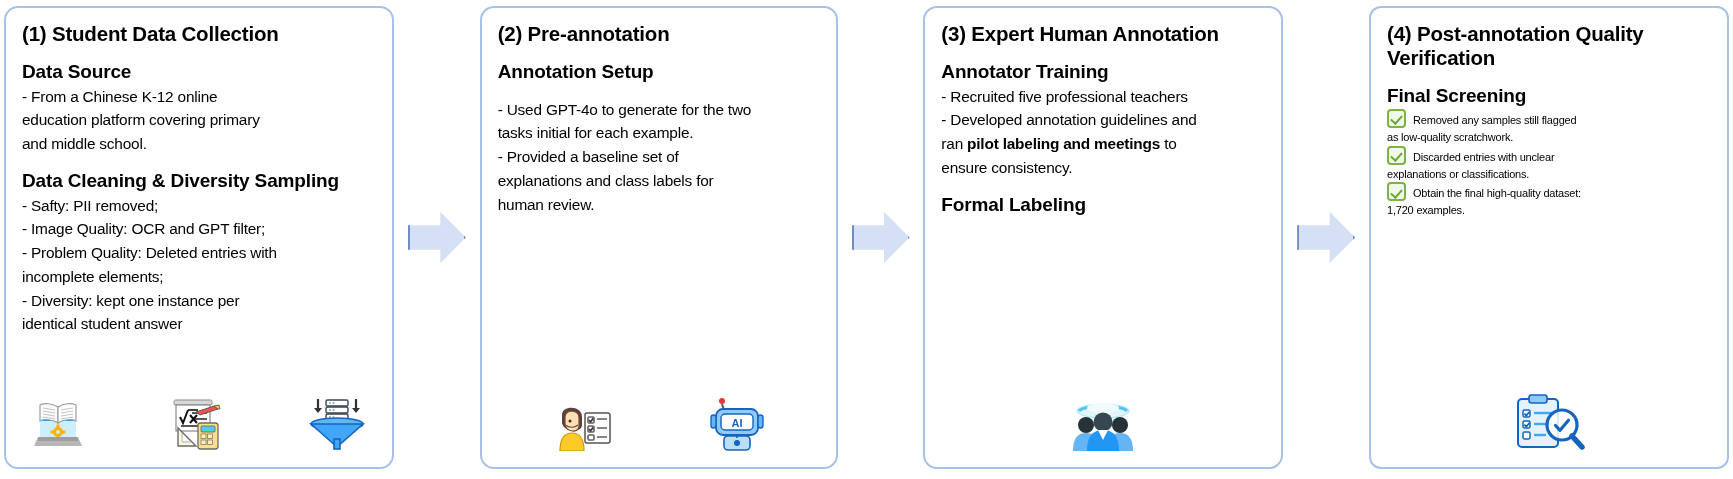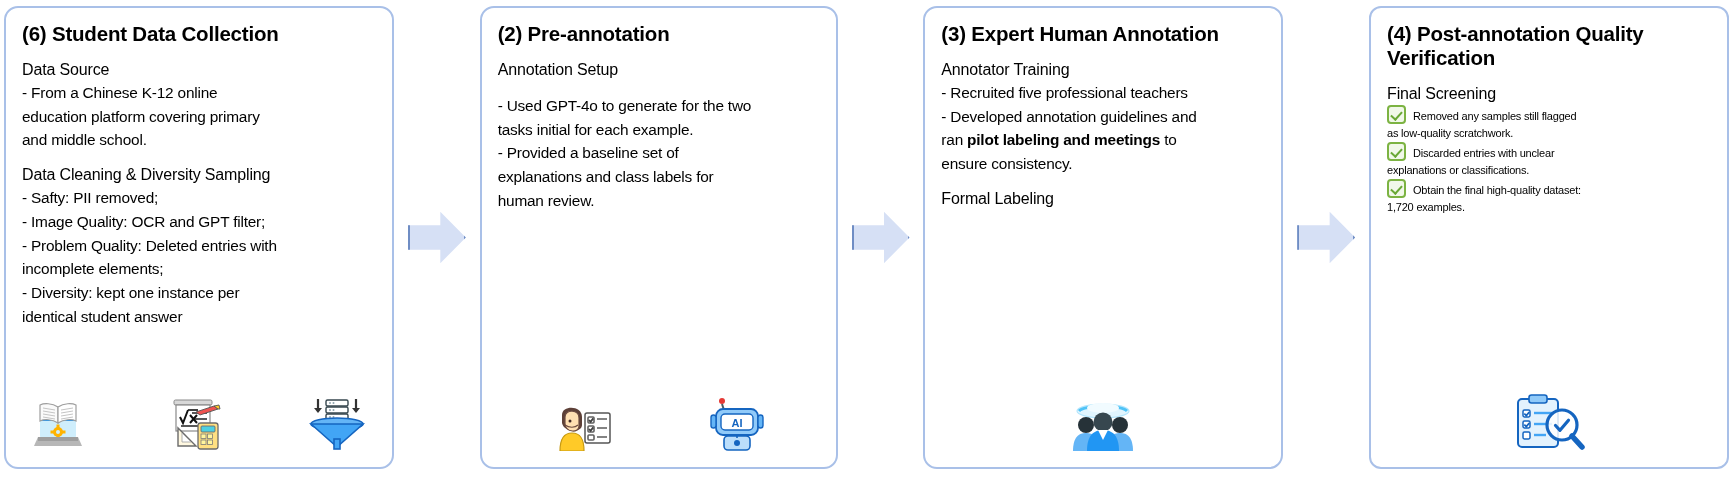--- a/index.html
+++ b/index.html
@@ -60,22 +60,22 @@
     font-weight: bold;
     line-height: 1.17;
     letter-spacing: -0.2px;
     margin: 0 0 14px 0;
   }
 
   .section { margin-bottom: 13px; }
   .section:last-of-type { margin-bottom: 0; }
 
   .section-head {
-    font-size: 16px;
-    font-weight: normal;
+    font-size: 19px;
+    font-weight: bold;
     line-height: 1.25;
     margin-bottom: 1px;
     letter-spacing: -0.15px;
   }
 
   .body-line {
     font-size: 15.4px;
     line-height: 1.54;
     letter-spacing: -0.2px;
   }
@@ -122,21 +122,21 @@
   .icon-row.pair { justify-content: center; gap: 94px; }
 
   .pic { display: block; }
 </style>
 </head>
 <body>
 
 <div id="flow">
 
   <div class="panel panel-1">
-    <div class="panel-title">(6) Student Data Collection</div>
+    <div class="panel-title">(1) Student Data Collection</div>
 
     <div class="section">
       <div class="section-head">Data Source</div>
       <div class="body-line">- From a Chinese K-12 online<br>education platform covering primary<br>and middle school.</div>
     </div>
 
     <div class="section">
       <div class="section-head">Data Cleaning &amp; Diversity Sampling</div>
       <div class="body-line">- Safty: PII removed;<br>- Image Quality: OCR and GPT filter;<br>- Problem Quality: Deleted entries with<br>incomplete elements;<br>- Diversity: kept one instance per<br>identical student answer</div>
     </div>

